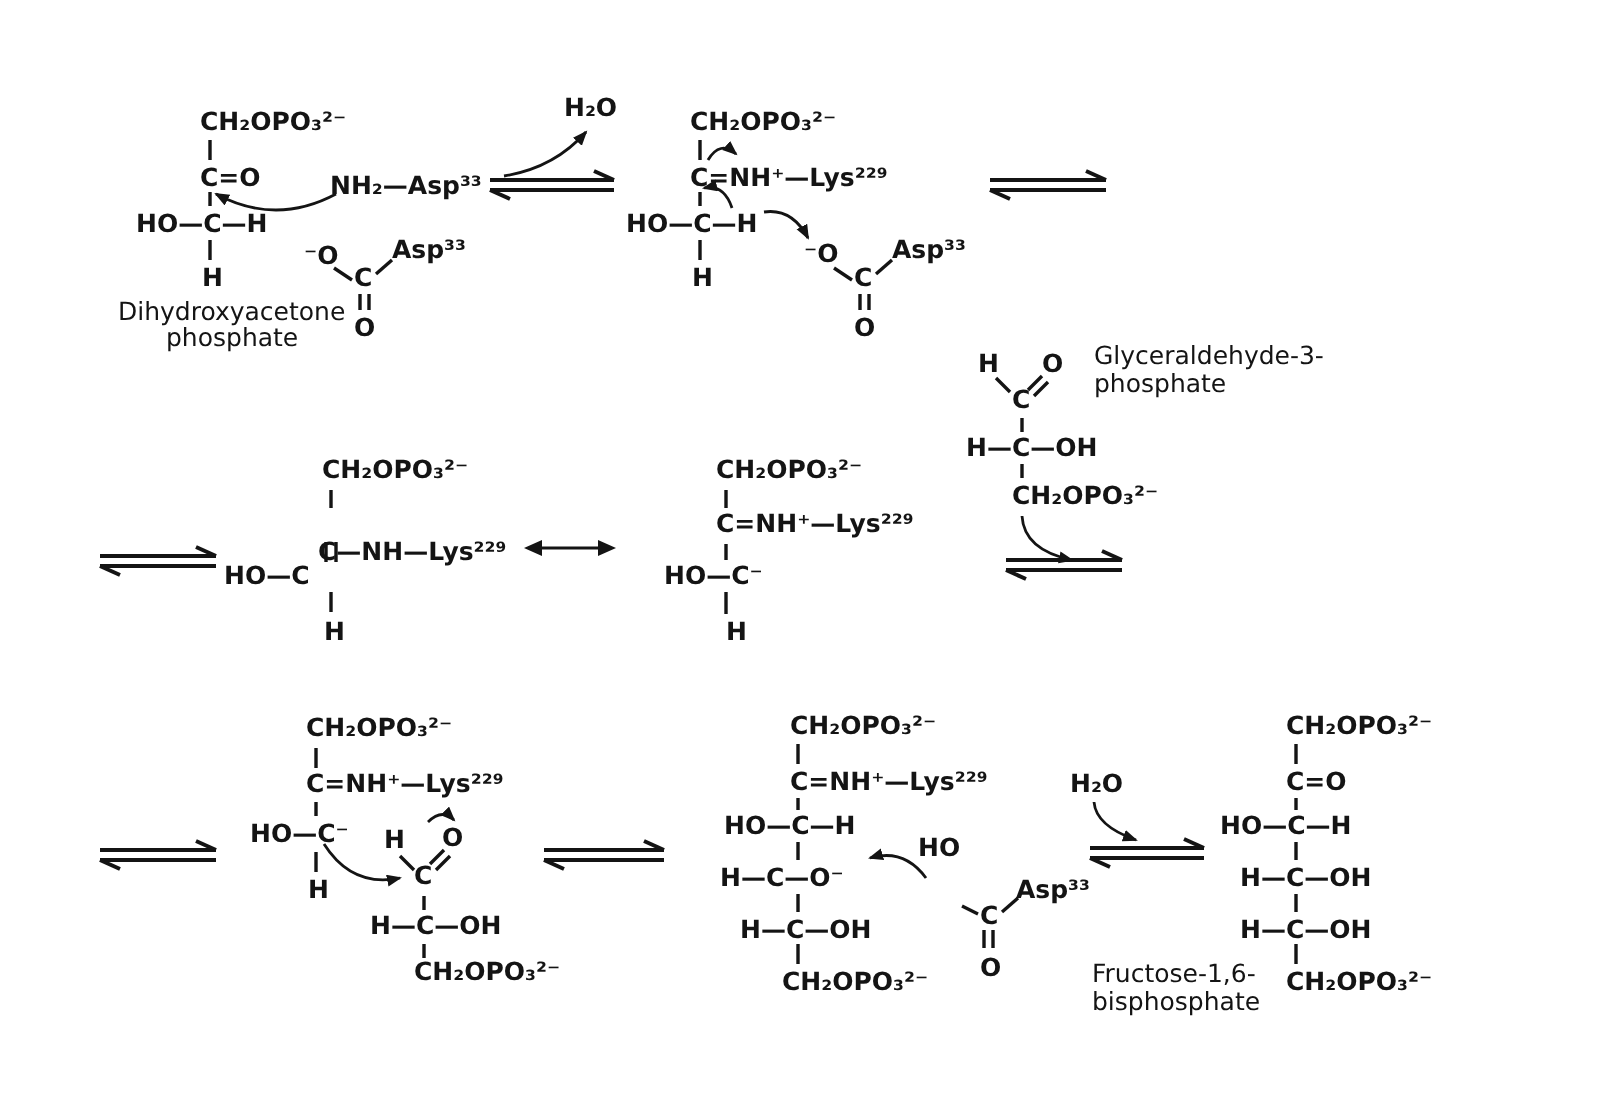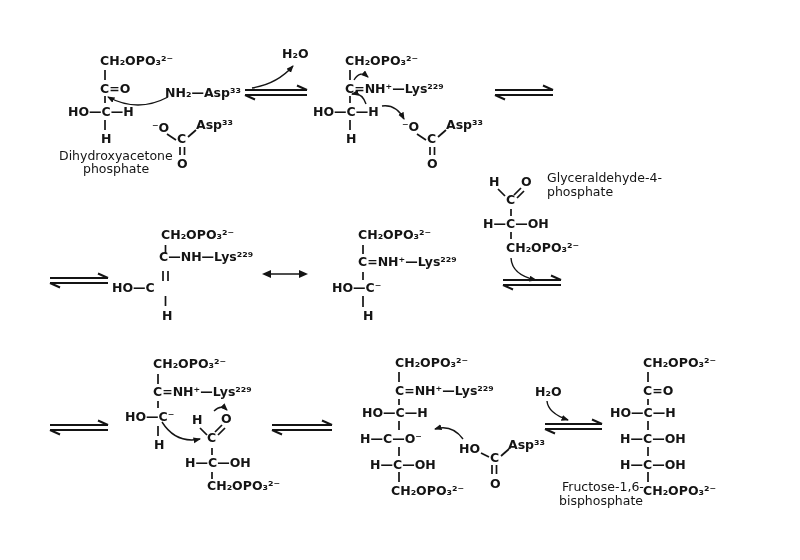--- a/index.html
+++ b/index.html
@@ -189,64 +189,64 @@
   <div class="t" style="left:345px;top:81px">C=NH⁺—Lys²²⁹</div>
   <div class="t" style="left:313px;top:104px">HO—C—H</div>
   <div class="t" style="left:346px;top:131px">H</div>
 
   <div class="t" style="left:402px;top:119px">⁻O</div>
   <div class="t" style="left:427px;top:131px">C</div>
   <div class="t" style="left:446px;top:117px">Asp³³</div>
   <div class="t" style="left:427px;top:156px">O</div>
 
   <div class="t" style="left:161px;top:227px">CH₂OPO₃²⁻</div>
-  <div class="t" style="left:159px;top:249px">C—NH—Lys²²⁹</div>
+  <div class="t" style="left:159px;top:268px">C—NH—Lys²²⁹</div>
   <div class="t" style="left:112px;top:280px">HO—C</div>
   <div class="t" style="left:162px;top:308px">H</div>
 
   <div class="t" style="left:358px;top:227px">CH₂OPO₃²⁻</div>
   <div class="t" style="left:358px;top:254px">C=NH⁺—Lys²²⁹</div>
   <div class="t" style="left:332px;top:280px">HO—C⁻</div>
   <div class="t" style="left:363px;top:308px">H</div>
 
   <div class="t" style="left:489px;top:174px">H</div>
   <div class="t" style="left:521px;top:174px">O</div>
   <div class="t" style="left:506px;top:192px">C</div>
   <div class="t" style="left:483px;top:216px">H—C—OH</div>
   <div class="t" style="left:506px;top:240px">CH₂OPO₃²⁻</div>
-  <div class="t lbl" style="left:547px;top:170px">Glyceraldehyde-4-</div>
+  <div class="t lbl" style="left:547px;top:170px">Glyceraldehyde-3-</div>
   <div class="t lbl" style="left:547px;top:184px">phosphate</div>
 
   <div class="t" style="left:153px;top:356px">CH₂OPO₃²⁻</div>
   <div class="t" style="left:153px;top:384px">C=NH⁺—Lys²²⁹</div>
   <div class="t" style="left:125px;top:409px">HO—C⁻</div>
   <div class="t" style="left:154px;top:437px">H</div>
 
   <div class="t" style="left:192px;top:412px">H</div>
   <div class="t" style="left:221px;top:411px">O</div>
   <div class="t" style="left:207px;top:430px">C</div>
   <div class="t" style="left:185px;top:455px">H—C—OH</div>
   <div class="t" style="left:207px;top:478px">CH₂OPO₃²⁻</div>
 
   <div class="t" style="left:395px;top:355px">CH₂OPO₃²⁻</div>
   <div class="t" style="left:395px;top:383px">C=NH⁺—Lys²²⁹</div>
   <div class="t" style="left:362px;top:405px">HO—C—H</div>
   <div class="t" style="left:360px;top:431px">H—C—O⁻</div>
   <div class="t" style="left:370px;top:457px">H—C—OH</div>
   <div class="t" style="left:391px;top:483px">CH₂OPO₃²⁻</div>
 
-  <div class="t" style="left:459px;top:441px">HO</div>
+  <div class="t" style="left:459px;top:416px">HO</div>
   <div class="t" style="left:490px;top:450px">C</div>
   <div class="t" style="left:508px;top:437px">Asp³³</div>
   <div class="t" style="left:490px;top:476px">O</div>
 
   <div class="t" style="left:535px;top:384px">H₂O</div>
 
   <div class="t" style="left:643px;top:355px">CH₂OPO₃²⁻</div>
   <div class="t" style="left:643px;top:383px">C=O</div>
   <div class="t" style="left:610px;top:405px">HO—C—H</div>
   <div class="t" style="left:620px;top:431px">H—C—OH</div>
   <div class="t" style="left:620px;top:457px">H—C—OH</div>
   <div class="t" style="left:643px;top:483px">CH₂OPO₃²⁻</div>
-  <div class="t lbl" style="left:562px;top:479px">Fructose-1,6-</div>
-  <div class="t lbl" style="left:559px;top:493px">bisphosphate</div>
+  <div class="t lbl" style="left:546px;top:479px">Fructose-1,6-</div>
+  <div class="t lbl" style="left:546px;top:493px">bisphosphate</div>
 
 </div>
 
 </body></html>

